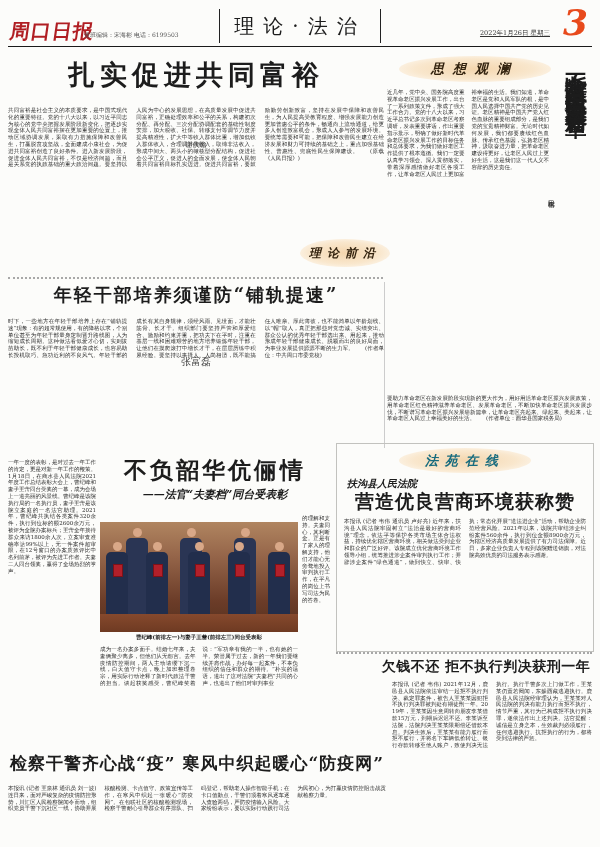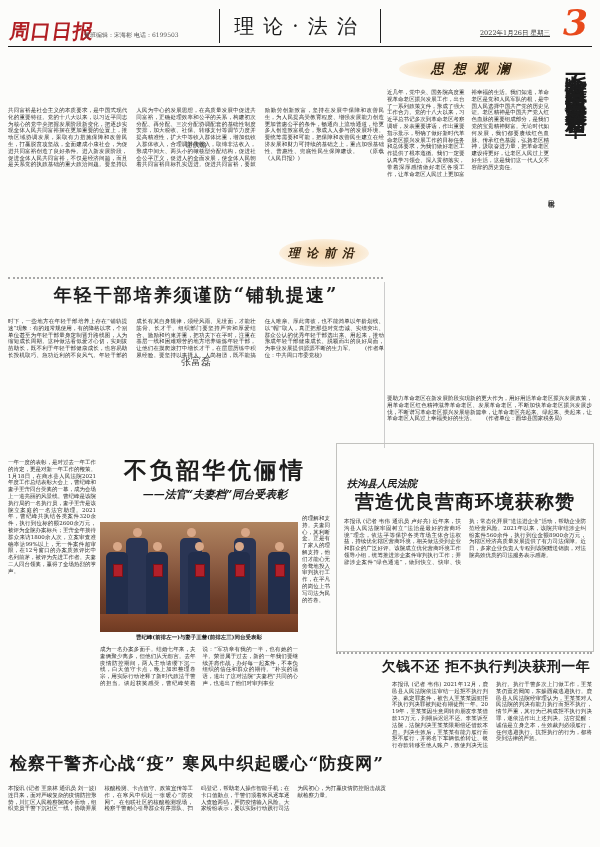--- a/index.html
+++ b/index.html
@@ -54,32 +54,33 @@
 
   <div class="abs masthead-logo">周口日报</div>
   <div class="abs edit-info">值班编辑：宋海彬  电话：6199503</div>
   <div class="abs section-title-wrap">
     <span class="section-title">理论·法治</span>
   </div>
   <div class="abs date-line">2022年1月26日 星期三</div>
   <div class="abs page-num">3</div>
   <div class="abs header-rule"></div>
 
+  <div class="abs headline" style="left:8px;width:376px;top:57px;font-size:27px;letter-spacing:5px;">扎实促进共同富裕</div>
   <div class="abs byline" style="left:8px;width:376px;top:92px;font-size:7px;">谢伏瞻</div>
   <div class="abs body-text cols-3" style="left:8px;top:107px;width:376px;height:163px;">共同富裕是社会主义的本质要求，是中国式现代化的重要特征。党的十八大以来，以习近平同志为核心的党中央把握发展阶段新变化，把逐步实现全体人民共同富裕摆在更加重要的位置上，推动区域协调发展，采取有力措施保障和改善民生，打赢脱贫攻坚战，全面建成小康社会，为促进共同富裕创造了良好条件。进入新发展阶段，促进全体人民共同富裕，不仅是经济问题，而且是关系党的执政基础的重大政治问题。要坚持以人民为中心的发展思想，在高质量发展中促进共同富裕，正确处理效率和公平的关系，构建初次分配、再分配、三次分配协调配套的基础性制度安排，加大税收、社保、转移支付等调节力度并提高精准性，扩大中等收入群体比重，增加低收入群体收入，合理调节高收入，取缔非法收入，形成中间大、两头小的橄榄型分配结构，促进社会公平正义，促进人的全面发展，使全体人民朝着共同富裕目标扎实迈进。促进共同富裕，要鼓励勤劳创新致富，坚持在发展中保障和改善民生，为人民提高受教育程度、增强发展能力创造更加普惠公平的条件，畅通向上流动通道，给更多人创造致富机会，形成人人参与的发展环境。要统筹需要和可能，把保障和改善民生建立在经济发展和财力可持续的基础之上，重点加强基础性、普惠性、兜底性民生保障建设。　　(原载《人民日报》)</div>
 
   <div class="abs" style="left:387px;top:55px;width:205px;height:374px;">
     <div class="abs badge badge-peach" style="left:12px;top:1px;width:152px;height:26px;font-size:13px;letter-spacing:9px;">思想观澜</div>
     <div class="abs vtitle" style="right:0;top:0;height:352px;">不断谱写革命老区振兴发展新篇章</div>
     <div class="abs vauthor" style="right:36px;top:140px;">李树民</div>
     <div class="abs body-text cols-2" style="left:0;top:34px;width:162px;height:302px;column-gap:7px;">近几年，党中央、国务院高度重视革命老区振兴发展工作，出台了一系列政策文件，形成了强大工作合力。党的十八大以来，习近平总书记多次到革命老区考察调研，发表重要讲话，作出重要指示批示，明确了做好新时代革命老区振兴发展工作的目标任务和总体要求，为我们做好老区工作提供了根本遵循。我们一定要认真学习领会、深入贯彻落实，带着深厚感情做好老区各项工作，让革命老区人民过上更加富裕幸福的生活。我们知道，革命老区是党和人民军队的根，是中国人民选择中国共产党的历史见证。老区精神是中国共产党人红色血脉的重要组成部分，是我们党的宝贵精神财富。无论时代如何发展，我们都要赓续红色血脉、传承红色基因，弘扬老区精神，汲取奋进力量，把革命老区建设得更好，让老区人民过上更好生活，这是我们这一代人义不容辞的历史责任。</div>
     <div class="abs body-text" style="left:0;top:340px;width:205px;height:66px;">要助力革命老区在新发展阶段实现新的更大作为，用好用活革命老区振兴发展政策，用革命老区红色精神滋养革命老区、发展革命老区，不断加快革命老区振兴发展步伐，不断谱写革命老区振兴发展崭新篇章，让革命老区亮起来、绿起来、美起来，让革命老区人民过上幸福美好的生活。　　(作者单位：西华县国家税务局)</div>
   </div>
 
-  <div class="abs badge badge-peach" style="left:279px;top:239px;width:90px;height:28px;font-size:12px;letter-spacing:6px;">理论前沿</div>
+  <div class="abs badge badge-peach" style="left:300px;top:239px;width:90px;height:28px;font-size:12px;letter-spacing:6px;">理论前沿</div>
   <div class="abs dotted" style="left:8px;top:277px;width:375px;"></div>
   <div class="abs hairline-v" style="left:384px;top:282px;height:166px;"></div>
   <div class="abs headline" style="left:8px;width:376px;top:283px;font-size:18px;letter-spacing:2px;">年轻干部培养须谨防“铺轨提速”</div>
   <div class="abs byline" style="left:8px;width:376px;top:307px;font-size:10px;">张富磊</div>
   <div class="abs body-text cols-3" style="left:8px;top:318px;width:376px;height:131px;">时下，一些地方在年轻干部培养上存在“铺轨提速”现象：有的超常规使用，有的降格以求，个别单位甚至为年轻干部量身定制晋升路线图，人为缩短成长周期。这种做法看似爱才心切，实则拔苗助长，既不利于年轻干部健康成长，也容易助长投机取巧、急功近利的不良风气。年轻干部的成长有其自身规律，须经风雨、见世面，才能壮筋骨、长才干。组织部门要坚持严管和厚爱结合、激励和约束并重，把功夫下在平时，注重在基层一线和困难艰苦的地方培养锻炼年轻干部，让他们在摸爬滚打中增长才干，在层层历练中积累经验。要坚持以事择人、人岗相适，既不能搞任人唯亲、厚此薄彼，也不能简单以年龄划线、以“帽”取人，真正把那些对党忠诚、实绩突出、群众公认的优秀年轻干部选出来、用起来，推动形成年轻干部健康成长、脱颖而出的良好局面，为事业发展提供源源不断的生力军。　　(作者单位：中共周口市委党校)</div>
 
   <div class="abs" style="left:8px;top:455px;width:322px;height:290px;">
     <div class="abs body-text" style="left:0;top:4px;width:88px;height:284px;">一年一度的表彰，是对过去一年工作的肯定，更是对新一年工作的鞭策。1月18日，在商水县人民法院2021年度工作总结表彰大会上，曹纪峰和妻子王蕾同台受奖的一幕，成为会场上一道亮丽的风景线。曹纪峰是该院执行局的一名执行员，妻子王蕾是该院立案庭的一名法官助理。2021年，曹纪峰共执结各类案件320余件，执行到位标的额2600余万元，被评为全院办案标兵；王蕾全年接待群众来访1800余人次，立案审查准确率达99%以上，无一件案件超审限，在12号窗口的办案质效评比中名列前茅，被评为先进工作者。夫妻二人同台领奖，赢得了全场热烈的掌声。</div>
     <div class="abs headline" style="left:92px;width:230px;top:0;font-size:23px;letter-spacing:3px;">不负韶华伉俪情</div>
     <div class="abs headline" style="left:92px;width:230px;top:32px;font-size:11px;font-style:italic;">——法官“夫妻档”同台受表彰</div>
@@ -125,20 +126,21 @@
         </div>
       <div class="photo-floor"></div>
     </div>
     <div class="abs" style="left:92px;top:179px;width:198px;font-size:5.5px;font-weight:bold;text-align:center;white-space:nowrap;overflow:hidden;">曹纪峰(前排左一)与妻子王蕾(前排左三)同台受表彰</div>
     <div class="abs body-text cols-2" style="left:92px;top:191px;width:198px;height:97px;column-gap:7px;">成为一名办案多面手。结婚七年来，夫妻俩聚少离多，但他们从无怨言。去年疫情防控期间，两人主动请缨下沉一线，白天值守卡点，晚上加班整理卷宗，用实际行动诠释了新时代政法干警的担当。谈起获奖感受，曹纪峰笑着说：“军功章有我的一半，也有她的一半。荣誉属于过去，新的一年我们要继续并肩作战，办好每一起案件，不辜负组织的信任和群众的期待。”朴实的话语，道出了这对法院“夫妻档”共同的心声，也道出了他们对审判事业</div>
     <div class="abs body-text" style="left:294px;top:60px;width:28px;height:172px;">的理解和支持。夫妻同心，其利断金。正是有了家人的理解支持，他们才能心无旁骛地投入审判执行工作，在平凡的岗位上书写司法为民的答卷。</div>
   </div>
 
 
   <div class="abs fayuan-box" style="left:336px;top:443px;width:256px;height:207px;">
+    <div class="abs badge badge-peach" style="left:62px;top:4px;width:132px;height:25px;font-size:13px;letter-spacing:7px;color:#176b7e;">法苑在线</div>
     <div class="abs" style="left:10px;top:33px;font-size:10px;font-weight:bold;font-style:italic;">扶沟县人民法院</div>
     <div class="abs headline" style="left:0;width:256px;top:45px;font-size:19px;letter-spacing:1px;">营造优良营商环境获称赞</div>
     <div class="abs body-text cols-2" style="left:7px;top:74px;width:242px;height:126px;">本报讯 (记者 韦伟 通讯员 卢好亮) 近年来，扶沟县人民法院牢固树立“法治是最好的营商环境”理念，依法平等保护各类市场主体合法权益，持续优化辖区营商环境，相关做法受到企业和群众的广泛好评。该院成立优化营商环境工作领导小组，统筹推进涉企案件审判执行工作；开辟涉企案件“绿色通道”，做到快立、快审、快执；常态化开展“送法进企业”活动，帮助企业防范经营风险。2021年以来，该院共审结涉企纠纷案件560余件，执行到位金额8900余万元，为辖区经济高质量发展提供了有力司法保障。近日，多家企业负责人专程到该院赠送锦旗，对法院高效优质的司法服务表示感谢。</div>
   </div>
 
   <div class="abs dotted" style="left:336px;top:652px;width:256px;"></div>
   <div class="abs headline" style="left:380px;width:212px;top:658px;font-size:14px;letter-spacing:0.5px;">欠钱不还  拒不执行判决获刑一年</div>
   <div class="abs body-text cols-2" style="left:392px;top:681px;width:200px;height:160px;">本报讯 (记者 韦伟) 2021年12月，鹿邑县人民法院依法审结一起拒不执行判决、裁定罪案件，被告人王某某因犯拒不执行判决罪被判处有期徒刑一年。2019年，王某某因生意周转向朋友李某借款15万元，到期后迟迟不还。李某诉至法院，法院判决王某某限期偿还借款本息。判决生效后，王某某有能力履行而拒不履行，并将名下车辆低价转让、银行存款转移至他人账户，致使判决无法执行。执行干警多次上门做工作，王某某仍置若罔闻，东躲西藏逃避执行。鹿邑县人民法院经审理认为，王某某对人民法院的判决有能力执行而拒不执行，情节严重，其行为已构成拒不执行判决罪，遂依法作出上述判决。法官提醒：诚信是立身之本，生效裁判必须履行，任何逃避执行、抗拒执行的行为，都将受到法律的严惩。</div>
 
   <div class="abs headline" style="left:8px;width:378px;top:752px;font-size:17px;letter-spacing:1px;">检察干警齐心战“疫”  寒风中织起暖心“防疫网”</div>

